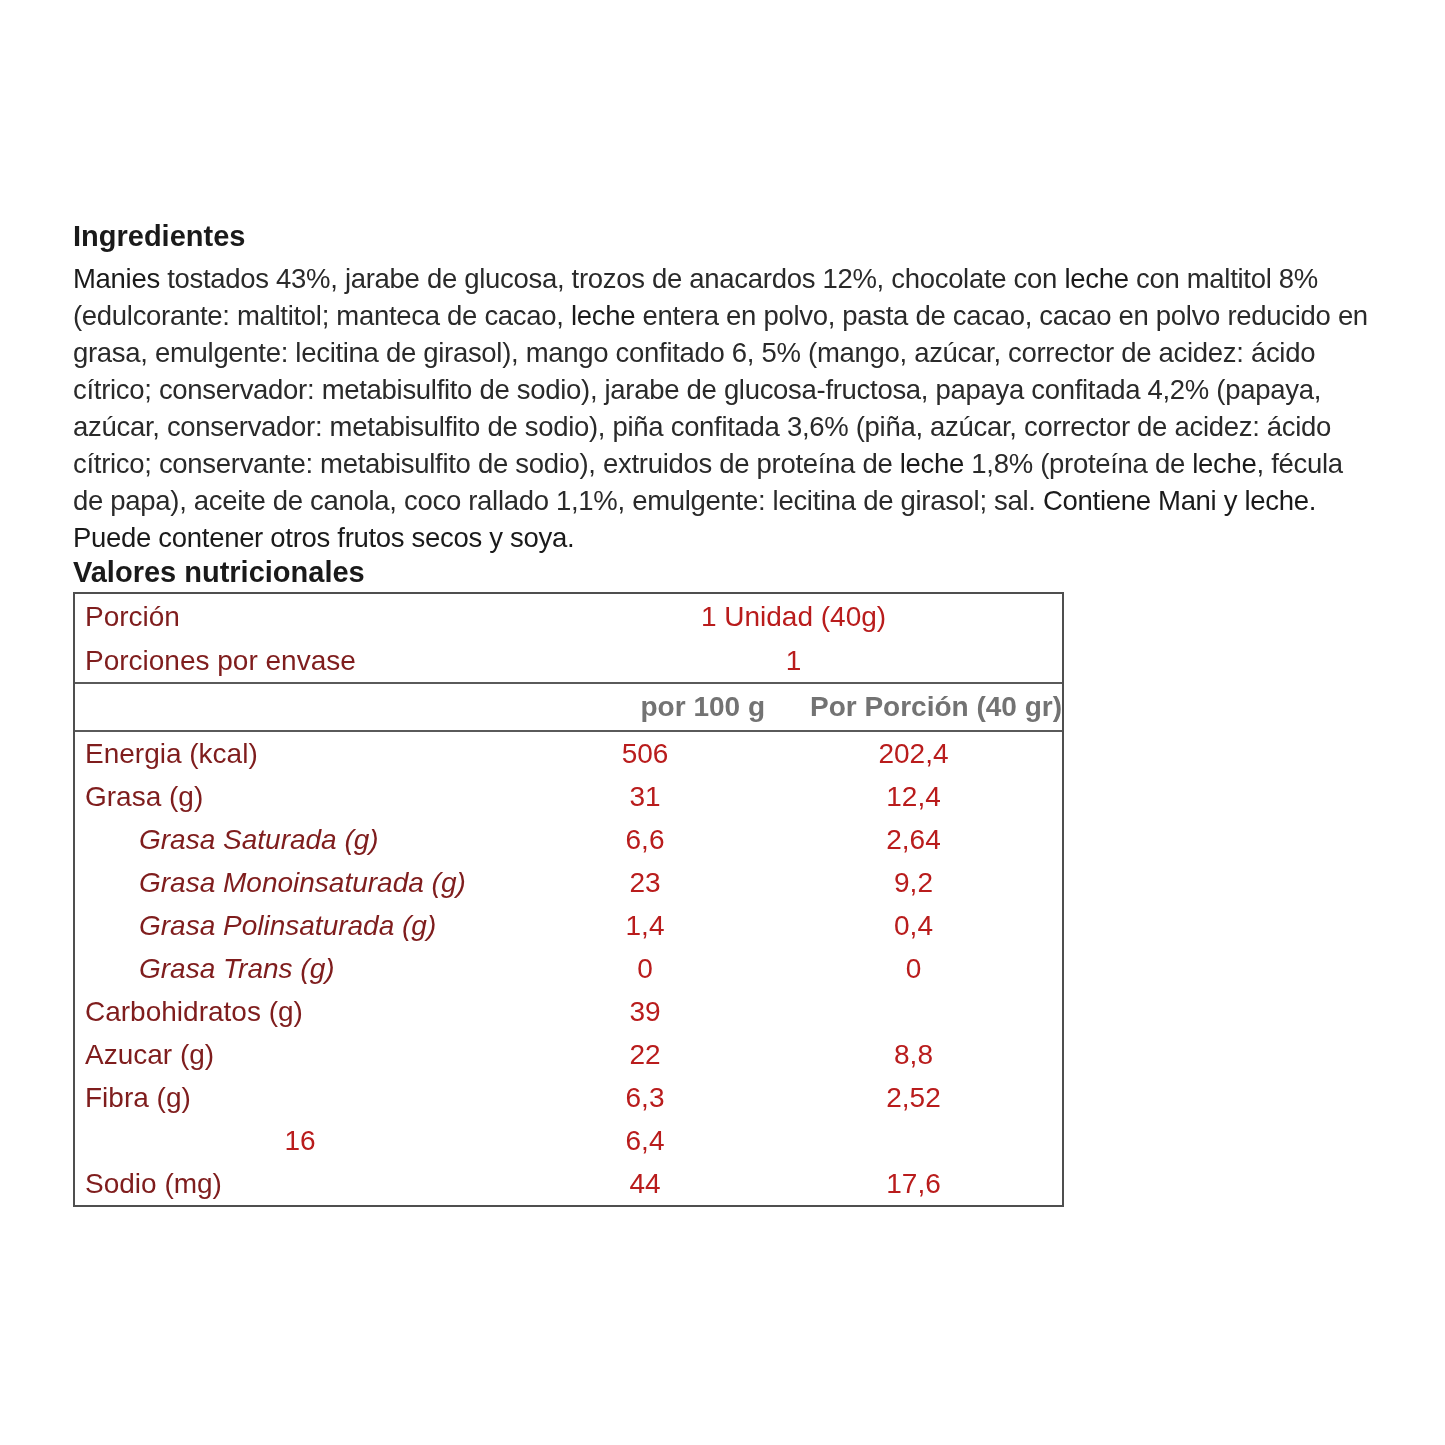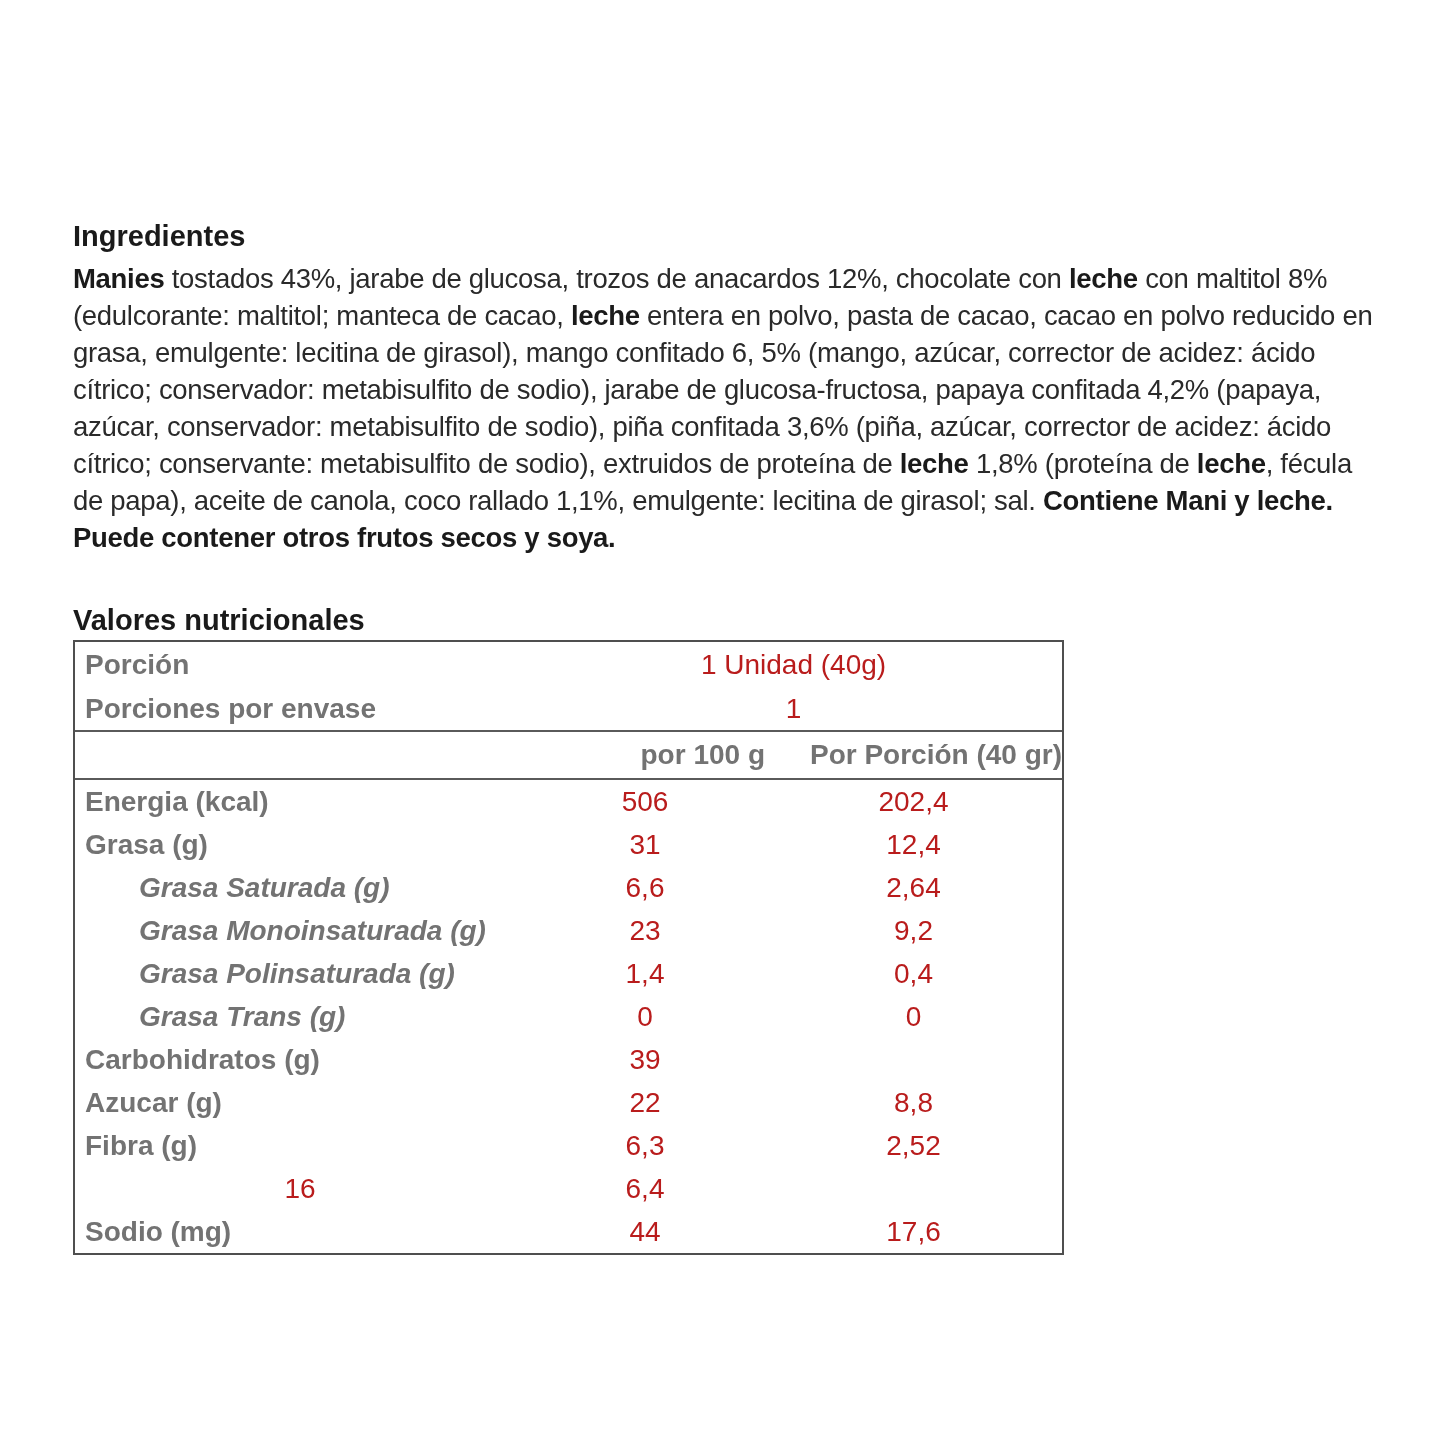--- a/index.html
+++ b/index.html
@@ -29,25 +29,24 @@
   }
   .ingredients-text {
     margin: 0;
     font-size: 27.5px;
     line-height: 37px;
     letter-spacing: -0.3px;
     color: #2a2a2a;
     text-align: left;
   }
   .ingredients-text .b {
-    font-weight: 700;
+    font-weight: 400;
     color: #1a1a1a;
   }
   .nutrition-heading {
-    margin-top: 48px;
     margin-bottom: 3px;
   }
   .ntable {
     width: 991px;
     border: 2px solid #4f4f4f;
     box-sizing: border-box;
     font-size: 28px;
   }
   .t-row {
     display: grid;
@@ -63,22 +62,22 @@
     grid-template-columns: 450px 1fr;
     height: 42px;
   }
   .t-row.header-row {
     height: 46px;
     border-top: 2px solid #5a5a5a;
     border-bottom: 2px solid #5a5a5a;
   }
   .t-label {
     padding-left: 10px;
-    font-weight: 700;
-    color: #737373;
+    font-weight: 400;
+    color: #7f1d1d;
     white-space: nowrap;
   }
   .t-label.sub {
     padding-left: 64px;
     font-style: italic;
   }
   .t-val {
     text-align: center;
     font-weight: 400;
     color: #b91c1c;

